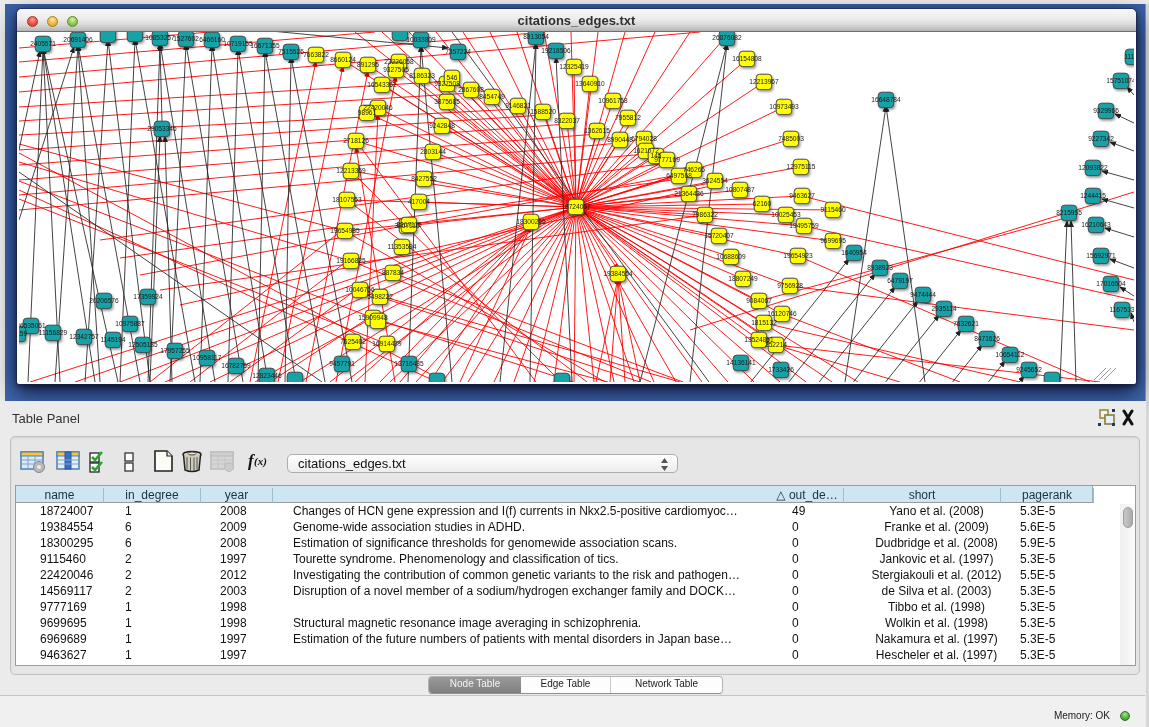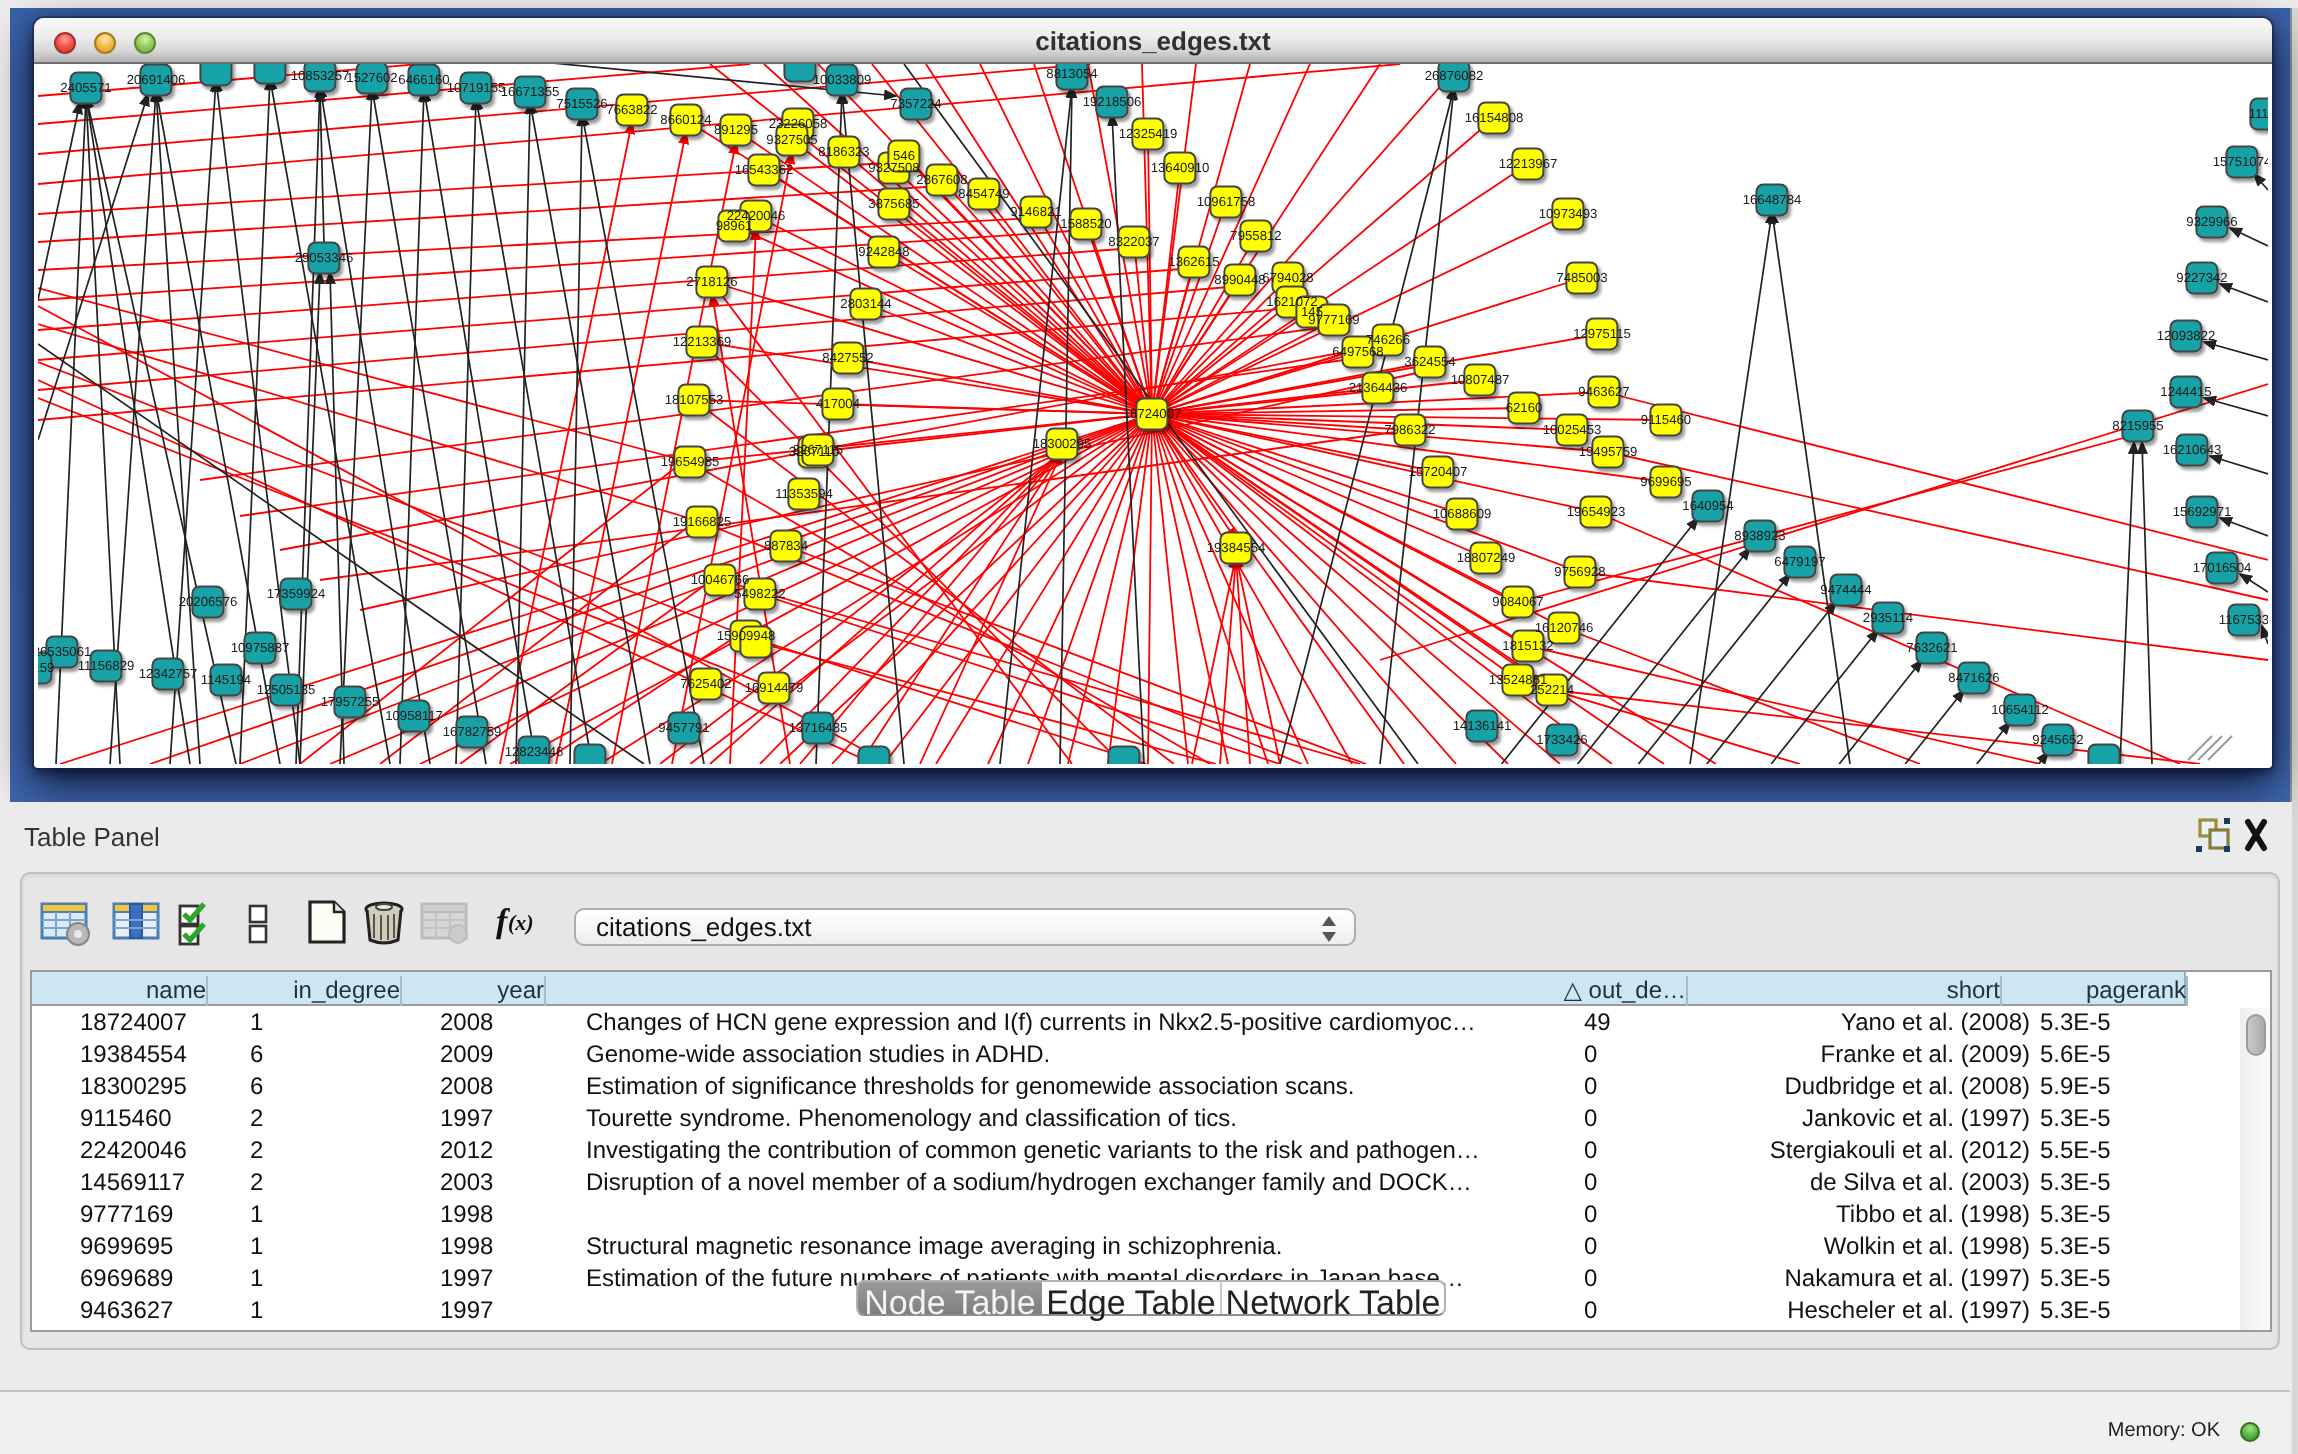--- a/index.html
+++ b/index.html
@@ -11,27 +11,27 @@
 #tl1{left:9.5px;background:radial-gradient(circle at 50% 30%,#ff9d96 0%,#ee4e41 55%,#d03a30 100%);border:1px solid #9e352e}
 #tl2{left:29.5px;background:radial-gradient(circle at 50% 30%,#ffe9a8 0%,#f2b63c 55%,#d79c28 100%);border:1px solid #a67c22}
 #tl3{left:49.5px;background:radial-gradient(circle at 50% 30%,#d6f2ae 0%,#8cc854 55%,#6faa3a 100%);border:1px solid #5d8a2c}
 #canvas{position:absolute;left:2px;top:23px;width:1115px;height:350px;background:#fff;overflow:hidden}
 #tpanel{position:absolute;left:0;top:401px;width:1146px;height:326px;background:#ebebeb}
 #tphead{position:absolute;left:12px;top:10px;font-size:13px;color:#333}
 #inner{position:absolute;left:10px;top:35px;width:1130px;height:239px;background:#e6e6e6;border:1px solid #c0c0c0;border-radius:5px;box-shadow:inset 0 1px 2px rgba(0,0,0,.08)}
 #combo{position:absolute;left:287px;top:454px;width:391px;height:19px;background:linear-gradient(180deg,#fff,#ededed);border:1px solid #adadad;border-radius:5px;font-size:13px;color:#111;padding:1px 0 0 10px}
 #tbl{position:absolute;left:15px;top:485px;width:1121px;height:181px;background:#fff;border:1px solid #9b9b9b}
 #thdr{position:absolute;left:15px;top:485px;width:1078px;height:18px;z-index:3;background:#cde6f2;border:1px solid #9b9b9b;border-right:1px solid #8fb0bf}
-.hc{position:absolute;top:1.5px;text-align:right;font-size:12px;color:#1c323e;border-right:1px solid #9dbecd;height:15px}
+.hc{position:absolute;top:1.5px;text-align:center;font-size:12px;color:#1c323e;border-right:1px solid #9dbecd;height:15px}
 .tr{position:absolute;left:15px;width:1100px;height:16px;font-size:12px;color:#111}
 .tr span{position:absolute;top:1px;white-space:nowrap}
-.tr .ctr{text-align:right}
+.tr .ctr{text-align:center}
 #sbar{position:absolute;left:1120px;top:504px;width:15px;height:161px;background:linear-gradient(90deg,#efefef,#fbfbfb)}
 #thumb{position:absolute;left:1122.5px;top:507px;width:10px;height:21px;background:linear-gradient(90deg,#c9c9c9,#ababab);border:1px solid #9b9b9b;border-radius:5px}
-#tabs{position:absolute;left:428px;top:640px;width:295px;height:18px;background:#fdfdfd;border:1px solid #b3b3b3;border-bottom-color:#8e8e8e;border-radius:4px;z-index:5;font-size:17px;color:#222}
+#tabs{position:absolute;left:428px;top:676px;width:295px;height:18px;background:#fdfdfd;border:1px solid #b3b3b3;border-bottom-color:#8e8e8e;border-radius:4px;z-index:5;font-size:10px;color:#222}
 #tabs .seg{position:absolute;top:0;height:16px;text-align:center;padding-top:1px}
 #seg1{left:0;width:92px;background:linear-gradient(180deg,#9a9a9a,#7f7f7f);color:#f4f4f4;border-radius:3px 0 0 3px}
 #seg2{left:92px;width:90px;border-right:1px solid #c9c9c9}
 #seg3{left:182px;width:111px}
 #mem{position:absolute;right:39px;top:710px;font-size:10px;color:#222}
 #memball{position:absolute;left:1120px;top:711px;width:10px;height:10px;border-radius:50%;background:radial-gradient(circle at 50% 30%,#a8e08a 0%,#4fae3a 60%,#3f9230 100%);border:1px solid #356f27}
 #split{position:absolute;left:567px;top:401px;width:13px;height:4px;background:#b9bec6;border-radius:2px}
 .ticon{position:absolute;top:450px}
 </style></head><body>
 <div id="desk"></div>

